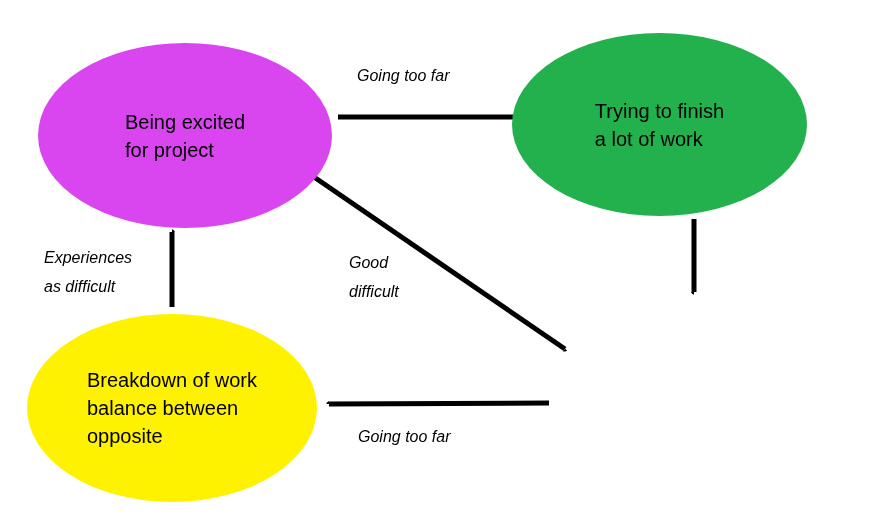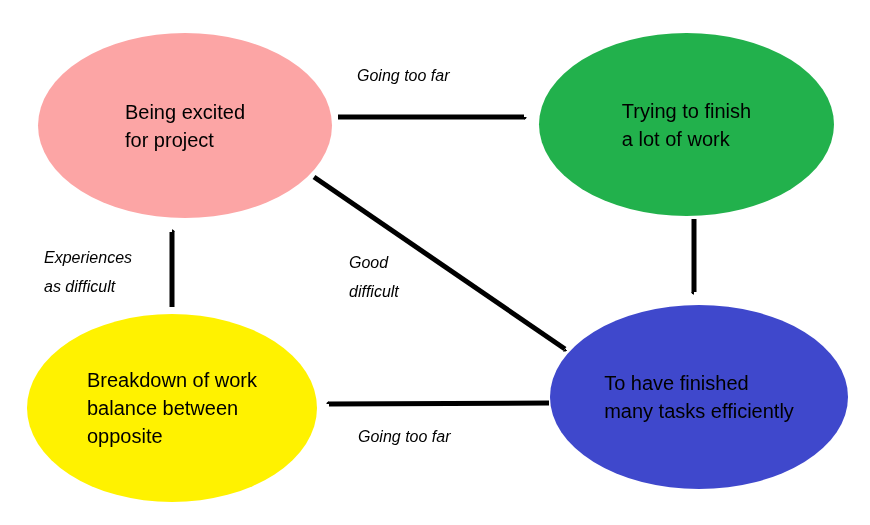--- a/index.html
+++ b/index.html
@@ -57,40 +57,36 @@
         <path d="M -21 -14 L 0 0 L -21 14" fill="none" stroke="#000000" stroke-width="5" stroke-linecap="round" stroke-linejoin="round"></path>
       </marker>
     </defs>
     <path d="M 338 117 L 524 117" stroke="#000000" stroke-width="5" fill="none" marker-end="url(#arrowhead)"></path>
     <path d="M 694 219 L 694 292" stroke="#000000" stroke-width="5" fill="none" marker-end="url(#arrowhead)"></path>
     <path d="M 314 177 L 565 349" stroke="#000000" stroke-width="5" fill="none" marker-end="url(#arrowhead)"></path>
     <path d="M 549 403 L 329 404" stroke="#000000" stroke-width="5" fill="none" marker-end="url(#arrowhead)"></path>
     <path d="M 172 307 L 172 232" stroke="#000000" stroke-width="5" fill="none" marker-end="url(#arrowhead)"></path>
   </svg>
 
-  <div class="node" style="left: 38px; top: 33px; width: 294px; height: 185px; background-color: #fca5a5;">
+  <div class="node" style="left: 38px; top: 43px; width: 294px; height: 185px; background-color: #d946ef;">
     <div class="node-text">Being excited
 for project</div>
   </div>
 
-  <div class="node" style="left: 539px; top: 33px; width: 295px; height: 183px; background-color: rgb(34, 177, 76);">
+  <div class="node" style="left: 512px; top: 33px; width: 295px; height: 183px; background-color: rgb(34, 177, 76);">
     <div class="node-text">Trying to finish
 a lot of work</div>
   </div>
 
   <div class="node" style="left: 27px; top: 314px; width: 290px; height: 188px; background-color: rgb(255, 242, 0);">
     <div class="node-text">Breakdown of work
 balance between
 opposite</div>
   </div>
 
-  <div class="node" style="left: 550px; top: 305px; width: 298px; height: 184px; background-color: rgb(63, 72, 204);">
-    <div class="node-text">To have finished
-many tasks efficiently</div>
-  </div>
 
   <div class="edge-label" style="left:357px; top:61px;">Going too far</div>
 
 
   <div class="edge-label" style="left:349px; top:248px;">Good
 difficult</div>
 
   <div class="edge-label" style="left:358px; top:422px;">Going too far</div>
 
   <div class="edge-label" style="left:44px; top:243px;">Experiences

